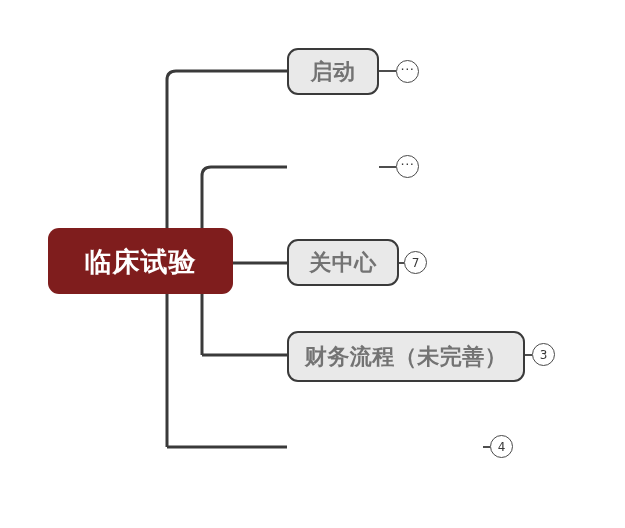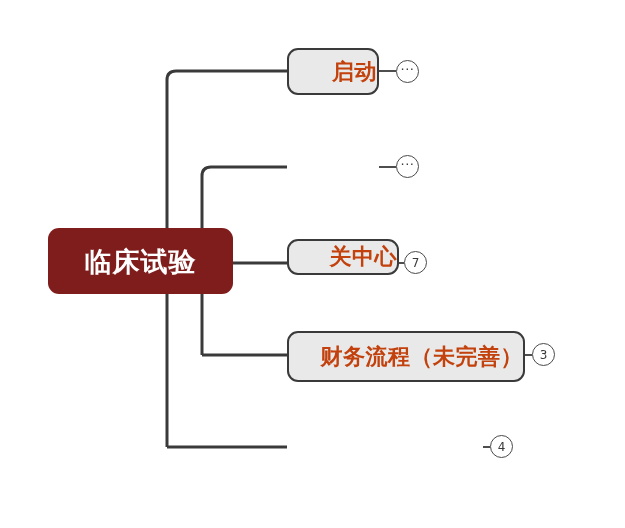--- a/index.html
+++ b/index.html
@@ -38,26 +38,25 @@
   .node-root {
     background: #7f1d1d;
     color: #ffffff;
     border: none;
     font-size: 27px;
     font-weight: bold;
     letter-spacing: 1px;
   }
   .node-child {
     background: #e9e9e9;
-    color: #c2410c;
+    color: #737373;
     border: 2.2px solid #3a3a3a;
     font-size: 22px;
     font-weight: bold;
     letter-spacing: 0.5px;
-    justify-content: flex-end;
   }
   .node-label {
     display: block;
     line-height: 1;
   }
   .badge {
     position: absolute;
     box-sizing: border-box;
     width: 23px;
     height: 23px;
@@ -118,21 +117,21 @@
     <span class="node-label">启动</span>
   </div>
   <div class="badge badge-ellipsis" style="left:396px; top:60px;">
     <span>···</span>
   </div>
 
   <div class="badge badge-ellipsis" style="left:396px; top:155px;">
     <span>···</span>
   </div>
 
-  <div class="node node-child" style="left:287px; top:239px; width:112px; height:36px;">
+  <div class="node node-child" style="left:287px; top:239px; width:112px; height:47px;">
     <span class="node-label">关中心</span>
   </div>
   <div class="badge" style="left:404px; top:251px;">
     <span>7</span>
   </div>
 
   <div class="node node-child" style="left:287px; top:331px; width:238px; height:51px;">
     <span class="node-label">财务流程（未完善）</span>
   </div>
   <div class="badge" style="left:532px; top:343px;">

